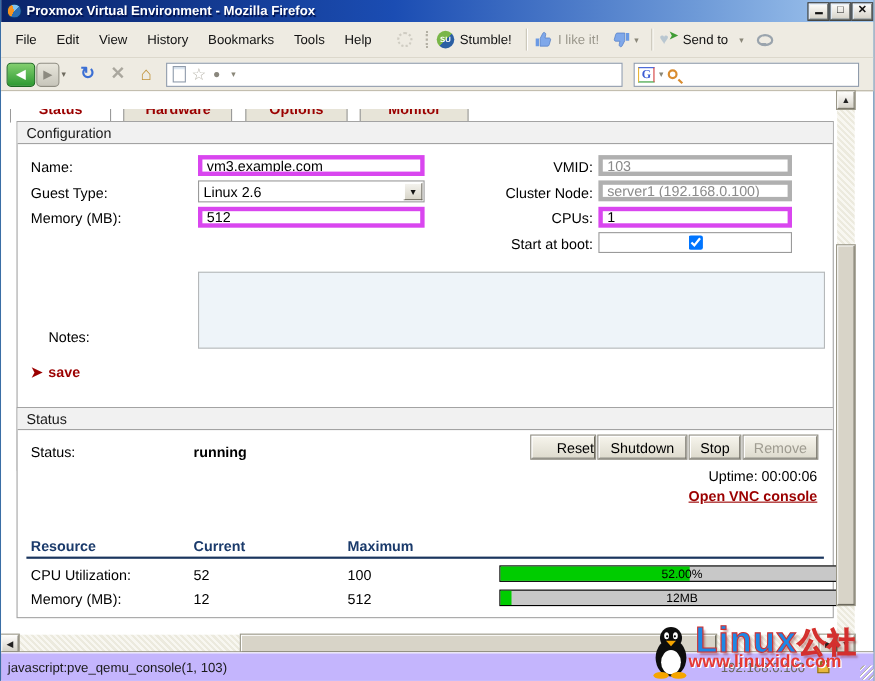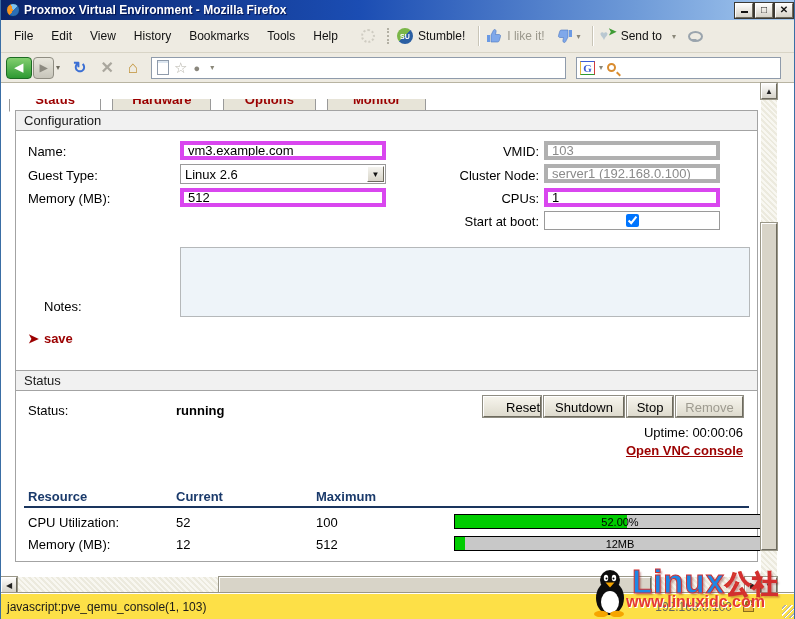--- a/index.html
+++ b/index.html
@@ -128,21 +128,21 @@
     background:repeating-linear-gradient(45deg,#f8f7f1 0 2px,#eceade 2px 4px); }
   .hscroll { position:absolute; left:0; top:577px; width:760px; height:16px;
     background:repeating-linear-gradient(45deg,#f8f7f1 0 2px,#eceade 2px 4px); }
   .sbtn { position:absolute; width:16px; height:16px; background:linear-gradient(#fdfcfa,#d6d3c9);
     border:1px solid #fff; border-right-color:#6d6a5e; border-bottom-color:#6d6a5e; outline:1px solid #9a9788;
     font-size:8px; color:#222; display:flex; align-items:center; justify-content:center; }
   .sthumb { position:absolute; background:#d8d4c8; border:1px solid #fff;
     border-right-color:#6d6a5e; border-bottom-color:#6d6a5e; outline:1px solid #9a9788; }
 
   
-  .statusbar { position:absolute; left:0; top:593px; width:795px; height:26px; background:#fde047;
+  .statusbar { position:absolute; left:0; top:593px; width:795px; height:26px; background:#c4b5fd;
     border-top:1px solid #fff; box-shadow:0 -1px 0 #9a9788; display:flex; align-items:center; font-size:12px; }
   .sb-left { margin-left:6px; color:#1a1a1a; }
   .sb-host { position:absolute; right:64px; color:#6a675c; }
   .lock { position:absolute; right:42px; top:10px; width:11px; height:8px; background:#e8b63a; border:1px solid #8a6d1c; }
   .lock:before { content:""; position:absolute; left:1px; top:-5px; width:5px; height:5px;
     border:2px solid #8a6d1c; border-bottom:none; border-radius:4px 4px 0 0; }
   .resize-grip { position:absolute; right:1px; bottom:1px; width:13px; height:13px;
     background:repeating-linear-gradient(135deg,transparent 0 2px,#b5b2a4 2px 3px,#fff 3px 4px); }
 
   

